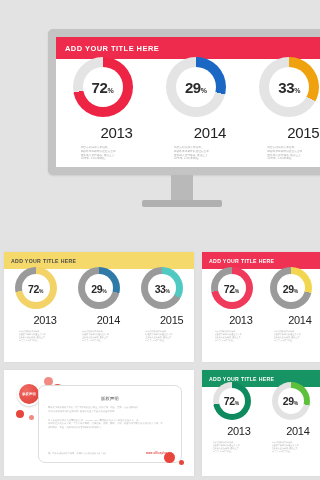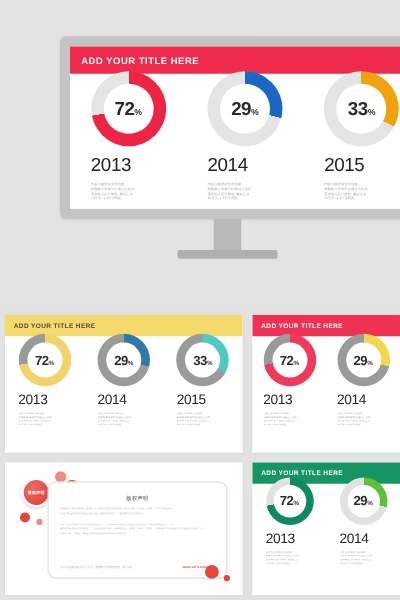--- a/index.html
+++ b/index.html
@@ -18,21 +18,21 @@
   .stand-neck{position:absolute;left:171px;top:175px;width:22px;height:27px;background:#b9b9b9;}
   .stand-base{position:absolute;left:142px;top:200px;width:80px;height:7px;background:#b0b0b0;border-radius:2px;}
 
   
   .slide{position:relative;width:100%;height:100%;background:#fff;}
   .slide-titlebar{position:absolute;left:0;top:0;right:0;height:22px;display:flex;align-items:center;}
   .slide-titlebar .ttl{font-size:7.5px;font-weight:bold;letter-spacing:.45px;padding-left:9px;}
 
   
   .donut-row{position:absolute;display:flex;justify-content:space-around;width:100%;}
-  .kpi{display:flex;flex-direction:column;align-items:flex-start;}
+  .kpi{display:flex;flex-direction:column;align-items:flex-end;}
   .donut{position:relative;display:flex;align-items:center;justify-content:center;}
   .donut .hole{position:absolute;border-radius:50%;background:#fff;display:flex;align-items:flex-end;justify-content:center;}
   .pctwrap{display:flex;align-items:baseline;justify-content:center;color:#2b2b2b;font-weight:bold;line-height:1;}
   .pctnum{letter-spacing:-.4px;}
   .pctsym{font-weight:bold;}
   .year{font-weight:normal;color:#232323;letter-spacing:-.3px;}
   .blurb{color:#a9a9a9;line-height:1.42;text-align:left;}
   .blurb span{display:block;white-space:nowrap;overflow:hidden;}
 
   

